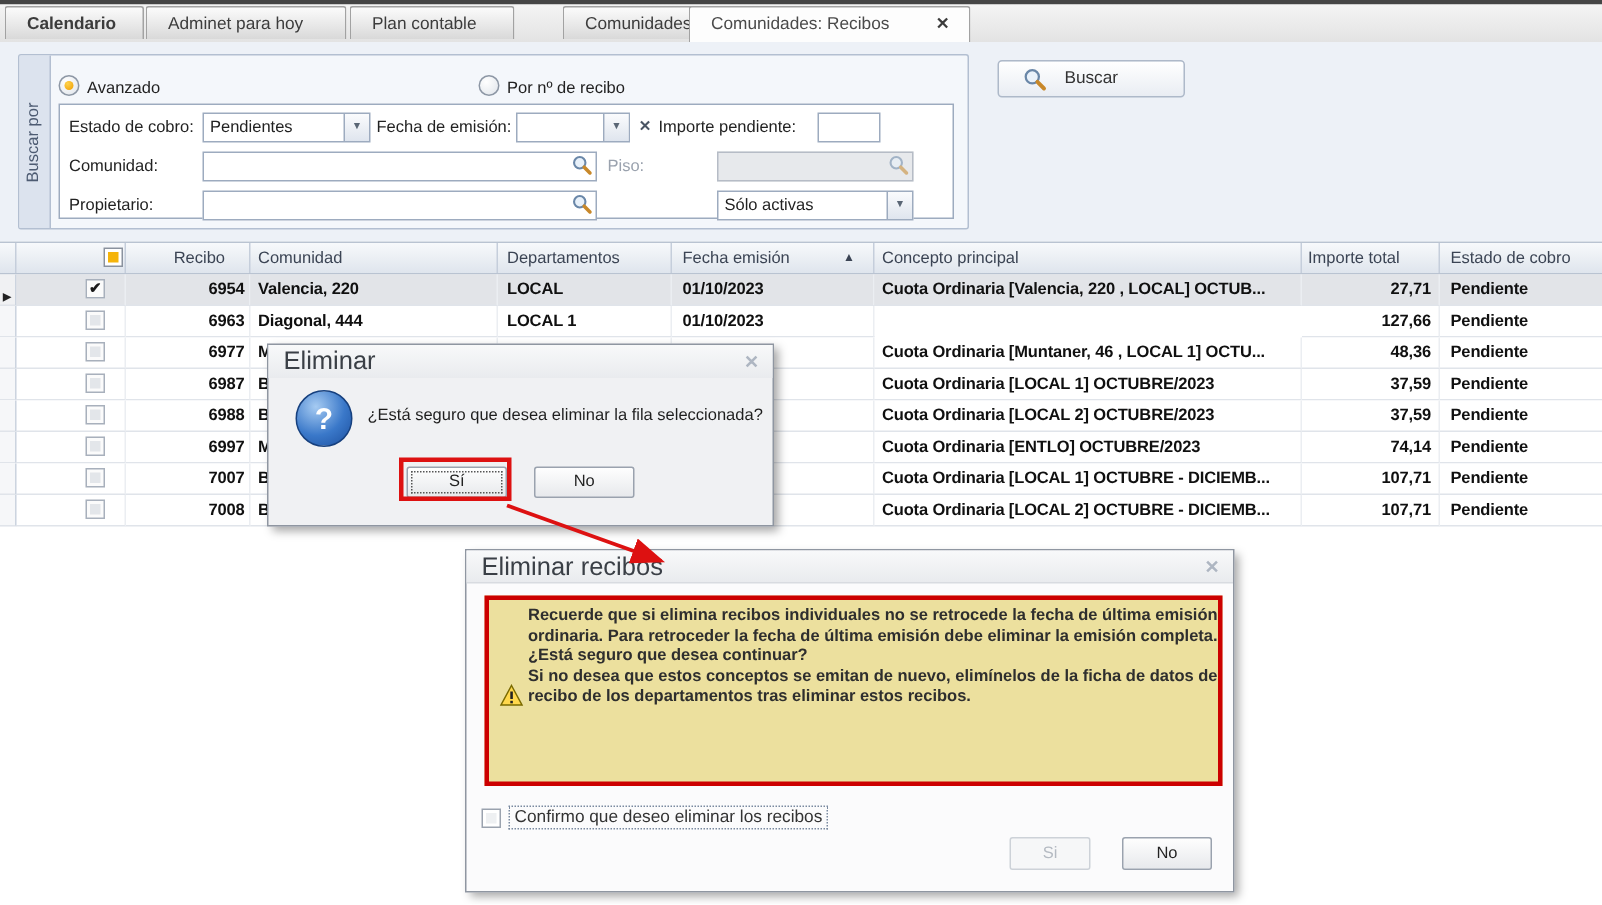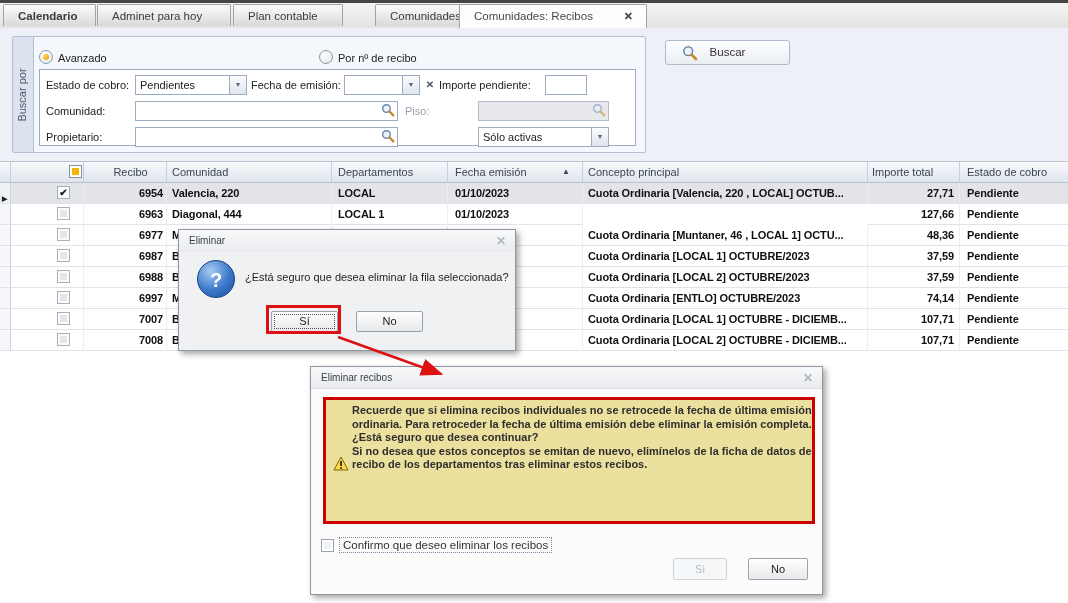--- a/index.html
+++ b/index.html
@@ -64,38 +64,38 @@
   .gc{position:absolute;top:0;height:21px;line-height:20px;box-sizing:border-box;
       border-right:1px solid #ebeef2;border-bottom:1px solid #e0e4ea;
       font-weight:bold;font-size:11px;color:#101010;overflow:hidden;white-space:nowrap;letter-spacing:-0.1px;}
   .gc.ind{background:#f6f7f9;border-right:1px solid #ccd4df;}
   .grow.sel .gc{background:#e2e4e8;}
   .grow.sel .gc.ind{background:#f0f1f3;}
   .c0{left:0;width:11px;} .c1{left:11px;width:73px;} .c2{left:84px;width:83px;text-align:right;padding-right:3px;}
   .c3{left:167px;width:165px;padding-left:5px;} .c4{left:332px;width:116px;padding-left:6px;}
   .c5{left:448px;width:135px;padding-left:7px;} .c6{left:583px;width:285px;padding-left:5px;}
   .c7{left:868px;width:92px;text-align:right;padding-right:5px;} .c8{left:960px;width:108px;padding-left:7px;}
-  .gh.c2{text-align:center;padding-left:12px;padding-right:1px;}
+  .gh.c2{text-align:right;padding-left:12px;padding-right:16px;}
   .gh.c7{text-align:left;padding-left:4px;padding-right:0;}
   .sort-arrow{position:absolute;right:12px;top:0;font-size:8px;color:#3b4454;}
   .hdr-checkbox{position:absolute;left:58px;top:3px;width:13px;height:13px;box-sizing:border-box;
                 border:1px solid #8a929e;background:#fff;}
   .hdr-checkbox::after{content:"";position:absolute;left:2px;top:2px;right:2px;bottom:2px;background:#f5b40a;}
   .row-cb{position:absolute;left:46px;top:3px;width:13px;height:13px;box-sizing:border-box;
           border:1px solid #a8b0bc;background:#fbfbfb;font-weight:bold;font-size:10px;line-height:11px;
           text-align:center;color:#1a1a1a;}
   .row-cb.empty::after{content:"";position:absolute;left:2px;top:2px;right:2px;bottom:2px;background:#e3e6ea;}
   .row-arrow{position:absolute;left:2px;top:6px;font-size:7px;color:#222;}
 
   
   .dlg{position:absolute;box-sizing:border-box;border:1px solid #8f96a1;
        box-shadow:3px 3px 6px rgba(0,0,0,0.35);}
   .dlg-title{position:absolute;left:0;top:0;width:100%;height:22px;box-sizing:border-box;
              background:linear-gradient(#f8f9fa,#e9ebee);line-height:22px;padding-left:10px;
-             color:#3a3f46;font-size:10px;}
+             color:#3a3f46;font-size:17px;}
   .dlg-close{position:absolute;right:9px;top:0;line-height:22px;color:#aeb6c2;font-weight:bold;font-size:12px;}
   #dlg1{left:178px;top:229px;width:338px;height:122px;background:#f0f1f3;z-index:30;}
   .qicon{position:absolute;left:18px;top:30px;width:38px;height:38px;border-radius:50%;
          background:radial-gradient(circle at 35% 28%,#a6cbf2,#3a78c9 55%,#1c4f9e);
          border:1px solid #16407e;color:#fff;font-size:20px;font-weight:bold;text-align:center;
          line-height:38px;box-sizing:border-box;}
   .dlg1-msg{position:absolute;left:66px;top:41px;width:266px;color:#1e1e1e;font-size:11px;white-space:nowrap;}
   .btn{position:absolute;box-sizing:border-box;border:1px solid #9aa2ae;border-radius:2px;
        background:linear-gradient(#fefefe,#e7e9ec);text-align:center;color:#222;font-size:11px;}
   .btn.focus{outline:1px dotted #555;outline-offset:-4px;}

